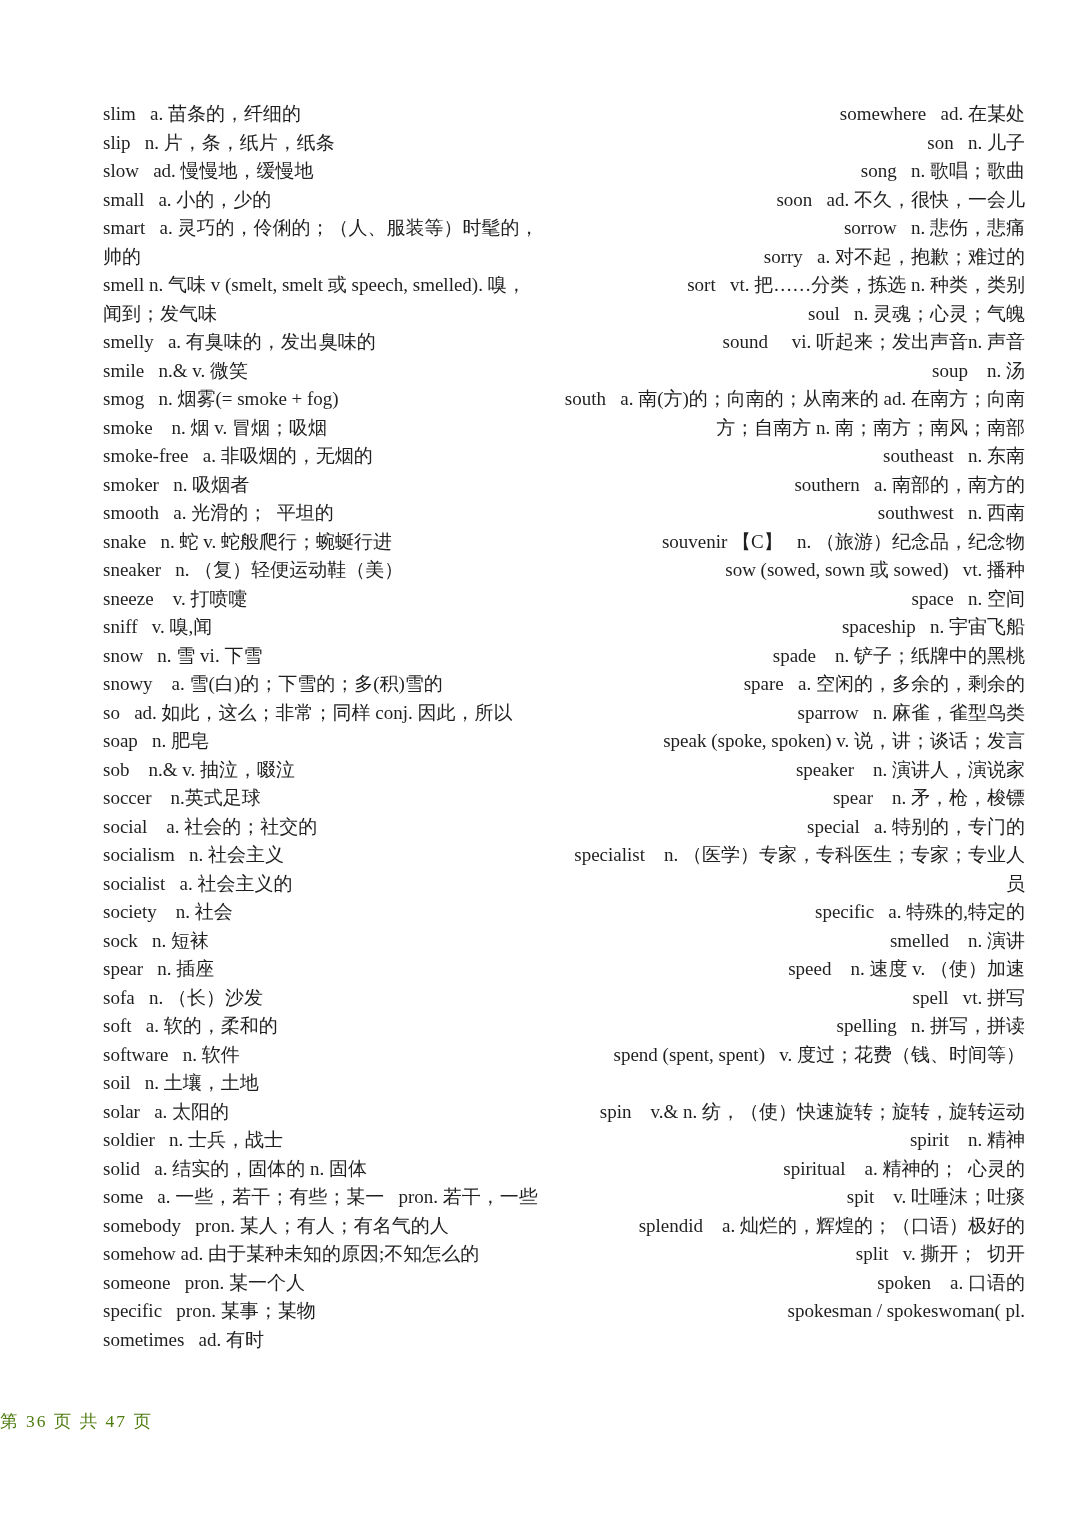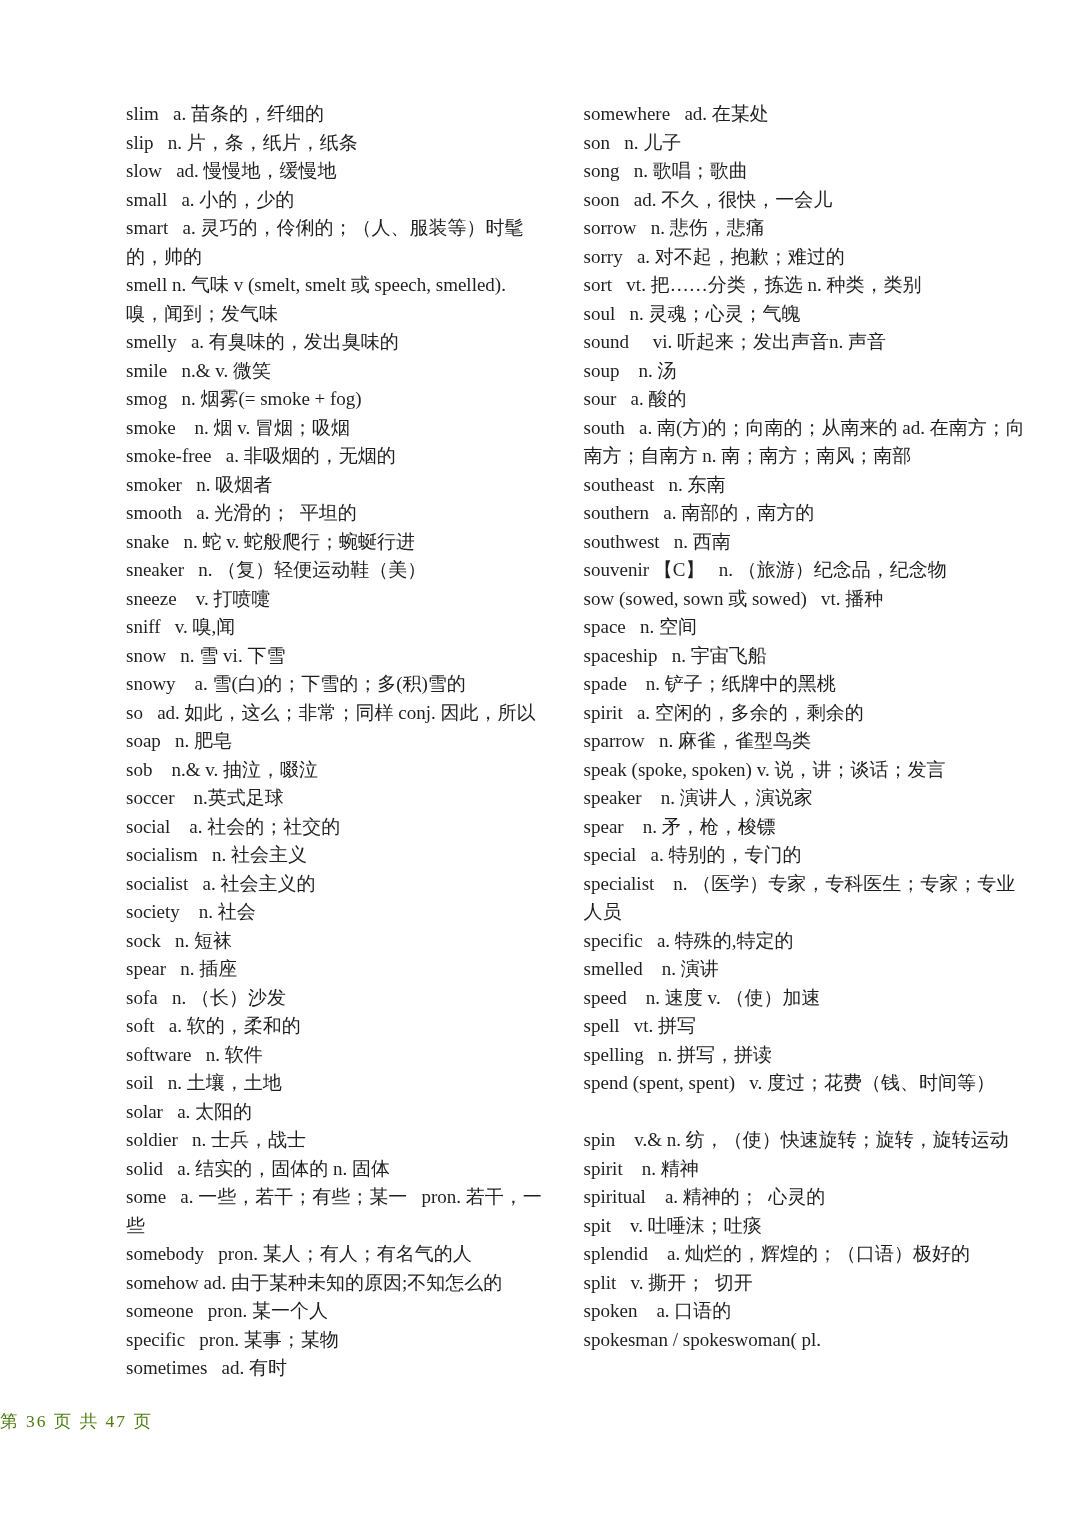--- a/index.html
+++ b/index.html
@@ -16,24 +16,24 @@
     font-family: "Liberation Serif", "DejaVu Serif", serif;
     color: #1f1f1f;
   }
   .columns {
     display: flex;
     padding: 100px 55px 0 103px;
     gap: 16px;
   }
   .col {
     width: 441px;
-    margin-left: 23px;
   }
   .col.col-right {
     width: 465px;
+    text-align: right;
   }
   .entry {
     margin: 0;
     font-size: 19px;
     line-height: 28.5px;
     white-space: pre-wrap;
     word-break: normal;
     overflow-wrap: break-word;
   }
   .entry.gap {
@@ -104,31 +104,30 @@
         <p class="entry">somewhere   ad. 在某处</p>
         <p class="entry">son   n. 儿子</p>
         <p class="entry">song   n. 歌唱；歌曲</p>
         <p class="entry">soon   ad. 不久，很快，一会儿</p>
         <p class="entry">sorrow   n. 悲伤，悲痛</p>
         <p class="entry">sorry   a. 对不起，抱歉；难过的</p>
         <p class="entry">sort   vt. 把……分类，拣选 n. 种类，类别</p>
         <p class="entry">soul   n. 灵魂；心灵；气魄</p>
         <p class="entry">sound     vi. 听起来；发出声音n. 声音</p>
         <p class="entry">soup    n. 汤</p>
-        <p class="entry">sour   a. 酸的</p>
         <p class="entry">south   a. 南(方)的；向南的；从南来的 ad. 在南方；向南方；自南方 n. 南；南方；南风；南部</p>
         <p class="entry">southeast   n. 东南</p>
         <p class="entry">southern   a. 南部的，南方的</p>
         <p class="entry">southwest   n. 西南</p>
         <p class="entry">souvenir 【C】   n. （旅游）纪念品，纪念物</p>
         <p class="entry">sow (sowed, sown 或 sowed)   vt. 播种</p>
         <p class="entry">space   n. 空间</p>
         <p class="entry">spaceship   n. 宇宙飞船</p>
         <p class="entry">spade    n. 铲子；纸牌中的黑桃</p>
-        <p class="entry">spirit   a. 空闲的，多余的，剩余的</p>
+        <p class="entry">spare   a. 空闲的，多余的，剩余的</p>
         <p class="entry">sparrow   n. 麻雀，雀型鸟类</p>
         <p class="entry">speak (spoke, spoken) v. 说，讲；谈话；发言</p>
         <p class="entry">speaker    n. 演讲人，演说家</p>
         <p class="entry">spear    n. 矛，枪，梭镖</p>
         <p class="entry">special   a. 特别的，专门的</p>
         <p class="entry">specialist    n. （医学）专家，专科医生；专家；专业人员</p>
         <p class="entry">specific   a. 特殊的,特定的</p>
         <p class="entry">smelled    n. 演讲</p>
         <p class="entry">speed    n. 速度 v. （使）加速</p>
         <p class="entry">spell   vt. 拼写</p>

